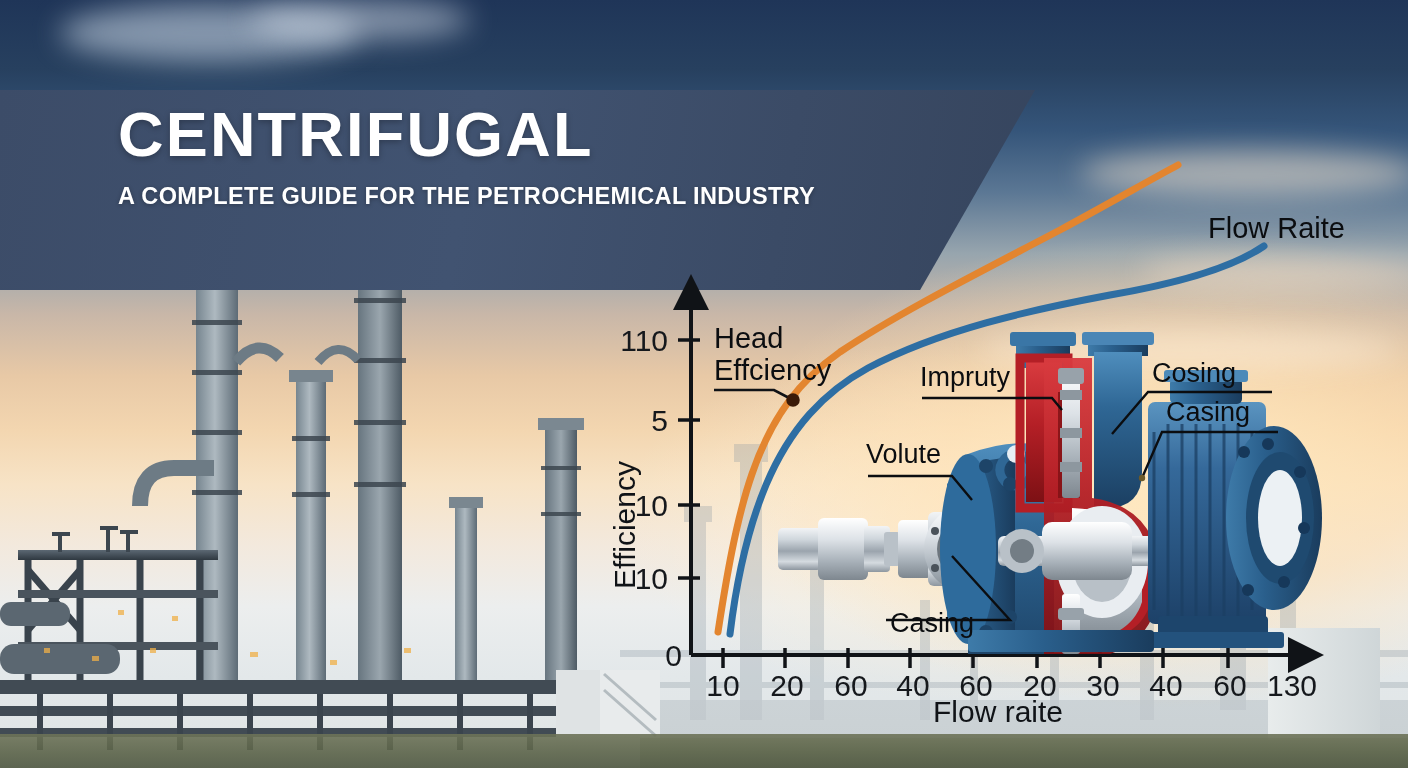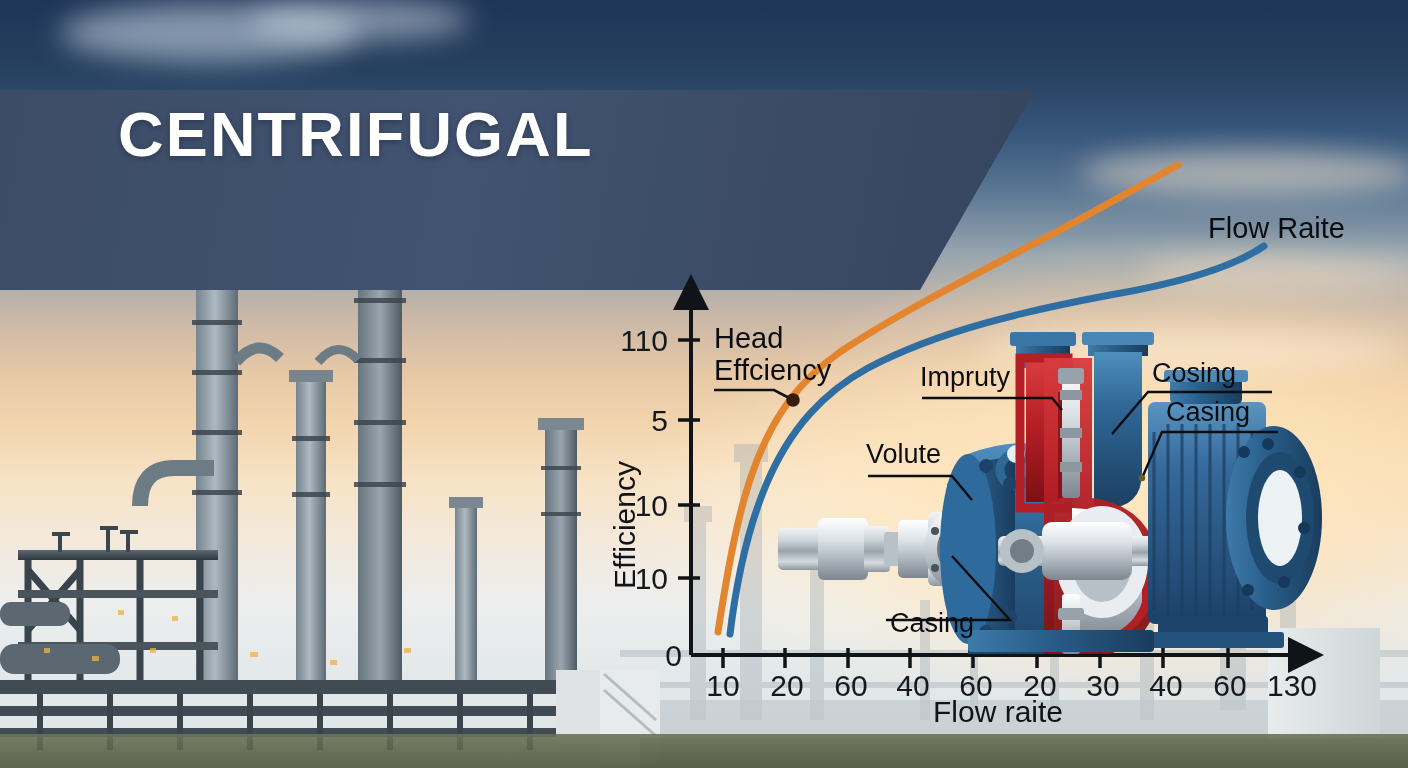--- a/index.html
+++ b/index.html
@@ -217,20 +217,21 @@
         <line x1="604" y1="440" x2="656" y2="486"></line>
       </g>
     </svg>
   </div>
   <div class="ground2"></div>
   <div class="ground"></div>
 
   <div class="banner">
     <div class="banner-inner">
       <div class="title-l1">CENTRIFUGAL</div>
+      <div class="subtitle">A COMPLETE GUIDE FOR THE PETROCHEMICAL INDUSTRY</div>
     </div>
   </div>
 
   <div class="chart">
     <svg width="1408" height="768" viewBox="0 0 1408 768">
       <defs>
         <marker id="arrHead" markerWidth="9" markerHeight="9" refX="2" refY="4.5" orient="auto">
           <path d="M0,0 L9,4.5 L0,9 z" fill="#101317"></path>
         </marker>
         <marker id="dotEnd" markerWidth="6" markerHeight="6" refX="3" refY="3">

